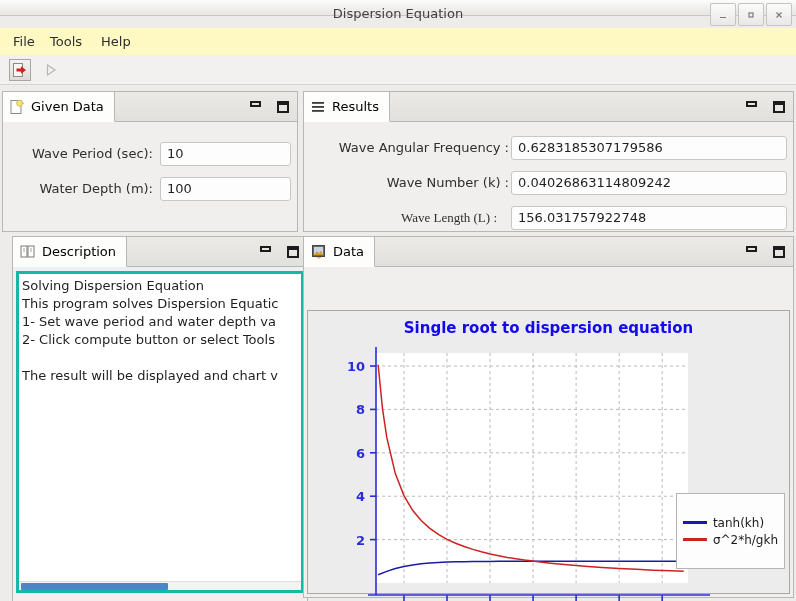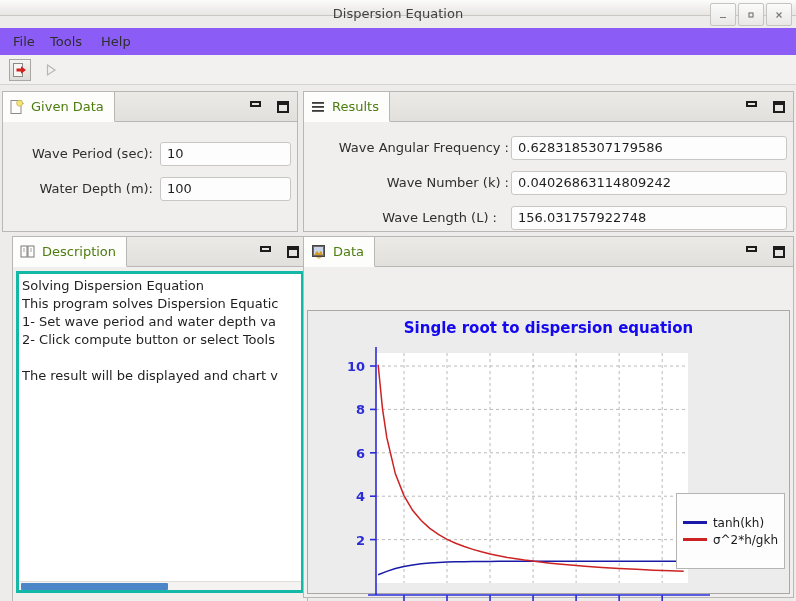--- a/index.html
+++ b/index.html
@@ -33,21 +33,21 @@
     width: 24px; height: 21px;
     background: linear-gradient(to bottom,#fbfbfb,#e9e8e6);
     border: 1px solid #c6c4c0; border-radius: 2px;
     display: flex; align-items: center; justify-content: center;
     font-size: 11px; color: #7b7a78;
   }
 
   
   .menubar {
     position: absolute; left: 0; top: 28px; width: 796px; height: 27px;
-    background: #8b5cf6;
+    background: #fef9c3;
     box-sizing: border-box;
   }
   .menu-item {
     position: absolute; top: 4px; height: 19px; line-height: 19px;
     font-size: 13px; color: #2e2e2e; padding: 0 6px;
   }
 
   
   .toolbar {
     position: absolute; left: 0; top: 55px; width: 796px; height: 30px;
@@ -80,21 +80,21 @@
   }
   .tab {
     position: absolute; left: 0; top: 0; height: 30px;
     background: #fdfdfc;
     border-right: 1px solid #b9b7b3;
     border-bottom: 1px solid #fdfdfc;
     display: flex; align-items: center; gap: 6px;
     padding: 0 10px 0 7px;
     box-sizing: border-box;
   }
-  .tab-label { font-size: 13px; color: #4d7c0f; }
+  .tab-label { font-size: 13px; color: #000000; }
   .panel-ctrls { position: absolute; right: 8px; top: 9px; display: flex; gap: 16px; }
   .pc-min { width: 11px; height: 6px; border: 2px solid #1c1c1c; box-sizing: border-box; }
   .pc-max { width: 12px; height: 12px; border: 2px solid #1c1c1c; box-sizing: border-box; border-top-width: 4px; }
 
   .panel-body { position: relative; background: #f0efed; }
 
   
   .form-row { position: absolute; left: 0; width: 100%; height: 24px; }
   .form-label {
     position: absolute; right: 0; top: 0; height: 24px; line-height: 24px;
@@ -240,21 +240,21 @@
     <div class="panel-body" style="height:109px;">
       <div class="form-row" style="top:14px;">
         <div class="form-label" style="right:284px; width:200px;">Wave Angular Frequency :</div>
         <div class="field" style="left:207px; width:276px;">0.6283185307179586</div>
       </div>
       <div class="form-row" style="top:49px;">
         <div class="form-label" style="right:284px; width:200px;">Wave Number (k) :</div>
         <div class="field" style="left:207px; width:276px;">0.04026863114809242</div>
       </div>
       <div class="form-row" style="top:84px;">
-        <div class="form-label" style="right:296px; width:200px;">Wave Length (L) :</div>
+        <div class="form-label" style="right:296px; width:200px;font-family:Liberation Serif, serif;">Wave Length (L) :</div>
         <div class="field" style="left:207px; width:276px;">156.031757922748</div>
       </div>
     </div>
   </div>
 
   <div class="panel" style="left:12px; top:236px; width:296px; height:432px;">
     <div class="panel-head">
       <div class="tab">
         <svg width="16" height="15" viewBox="0 0 16 15">
           <rect x="1" y="2" width="6" height="11" fill="#fdfdfc" stroke="#7d7b78" stroke-width="1"></rect>

